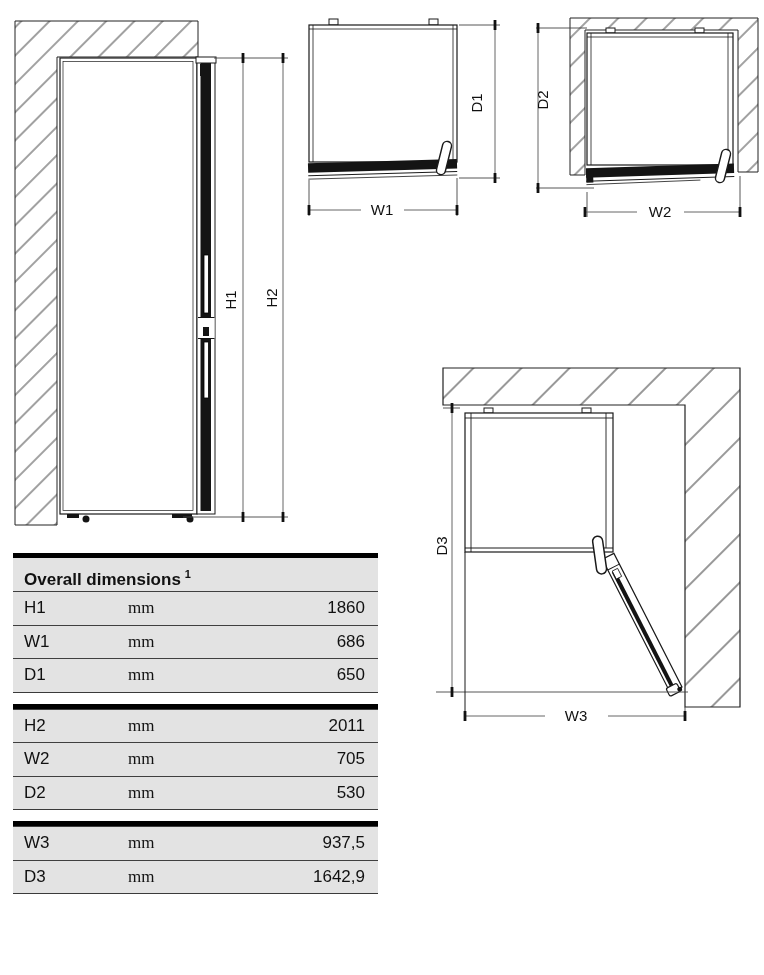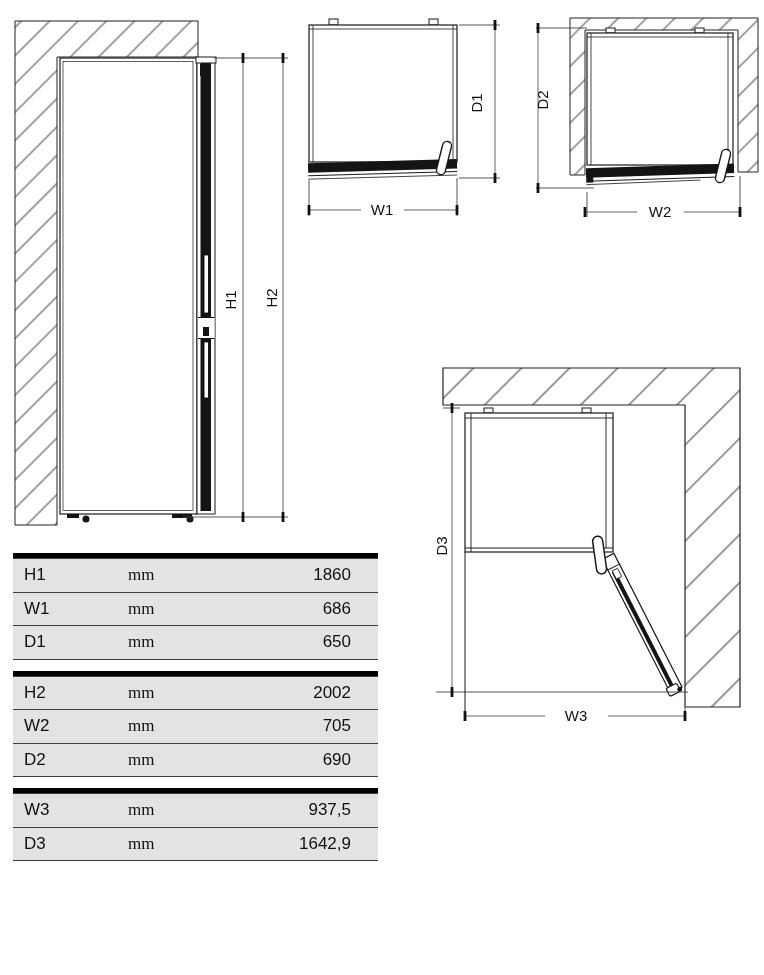--- a/index.html
+++ b/index.html
@@ -13,21 +13,21 @@
   .dimlabel{font-family:"Liberation Sans",sans-serif;font-size:15px;fill:#111;}
   
   #tables{position:absolute;left:13px;top:553px;width:365px;}
   .tbl{background:#e3e3e3;margin-bottom:11px;border-bottom:1.6px solid #3a3a3a;}
   .tbar{height:5px;background:#000;}
   .thead{height:33px;line-height:33px;padding-left:11px;font-size:17px;font-weight:bold;}
   .thead sup{font-size:11px;font-weight:bold;margin-left:4px;}
   .trow{display:flex;align-items:center;height:32.5px;border-top:1.6px solid #3f3f3f;font-size:17px;}
   .c1{width:115px;padding-left:11px;box-sizing:border-box;}
   .c2{flex:1;text-align:left;font-family:Liberation Serif, serif;}
-  .c3{text-align:right;padding-right:27px;}
+  .c3{text-align:right;padding-right:13px;}
 </style>
 </head>
 <body>
 
 <div id="stage">
 
   <svg id="svg-side" width="300" height="545" viewBox="0 0 300 545">
     <defs>
       <pattern id="hatchA" width="20" height="20" patternUnits="userSpaceOnUse" patternTransform="rotate(-45)">
         <line x1="0" y1="10" x2="20" y2="10" stroke="#444" stroke-width="1"></line>
@@ -180,20 +180,23 @@
     <line x1="608" y1="716" x2="685" y2="716" stroke="#666" stroke-width="1"></line>
     <rect x="463.6" y="711" width="2.8" height="10" fill="#111"></rect>
     <rect x="683.6" y="711" width="2.8" height="10" fill="#111"></rect>
     <text class="dimlabel" x="576" y="721" text-anchor="middle">W3</text>
   </svg>
 
   <div id="tables">
 
     <section class="tbl">
       <div class="tbar"></div>
+      <div class="thead">
+        <span>Overall dimensions</span><sup>1</sup>
+      </div>
       <div class="trow">
         <span class="c1">H1</span>
         <span class="c2">mm</span>
         <span class="c3">1860</span>
       </div>
       <div class="trow">
         <span class="c1">W1</span>
         <span class="c2">mm</span>
         <span class="c3">686</span>
       </div>
@@ -202,31 +205,31 @@
         <span class="c2">mm</span>
         <span class="c3">650</span>
       </div>
     </section>
 
     <section class="tbl">
       <div class="tbar"></div>
       <div class="trow">
         <span class="c1">H2</span>
         <span class="c2">mm</span>
-        <span class="c3">2002</span>
+        <span class="c3">2011</span>
       </div>
       <div class="trow">
         <span class="c1">W2</span>
         <span class="c2">mm</span>
         <span class="c3">705</span>
       </div>
       <div class="trow">
         <span class="c1">D2</span>
         <span class="c2">mm</span>
-        <span class="c3">690</span>
+        <span class="c3">530</span>
       </div>
     </section>
 
     <section class="tbl">
       <div class="tbar"></div>
       <div class="trow">
         <span class="c1">W3</span>
         <span class="c2">mm</span>
         <span class="c3">937,5</span>
       </div>

